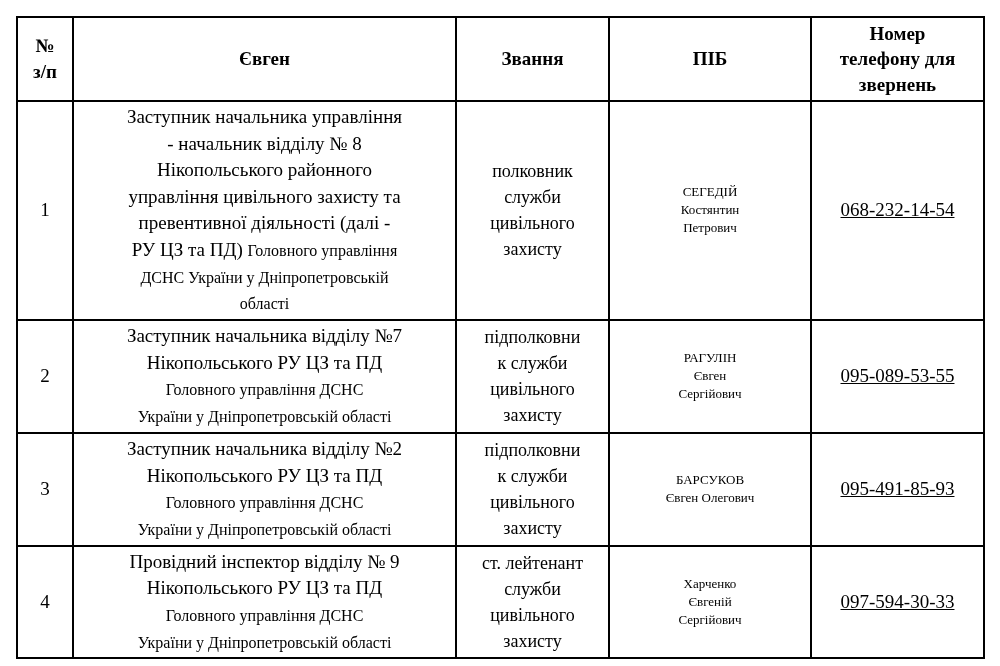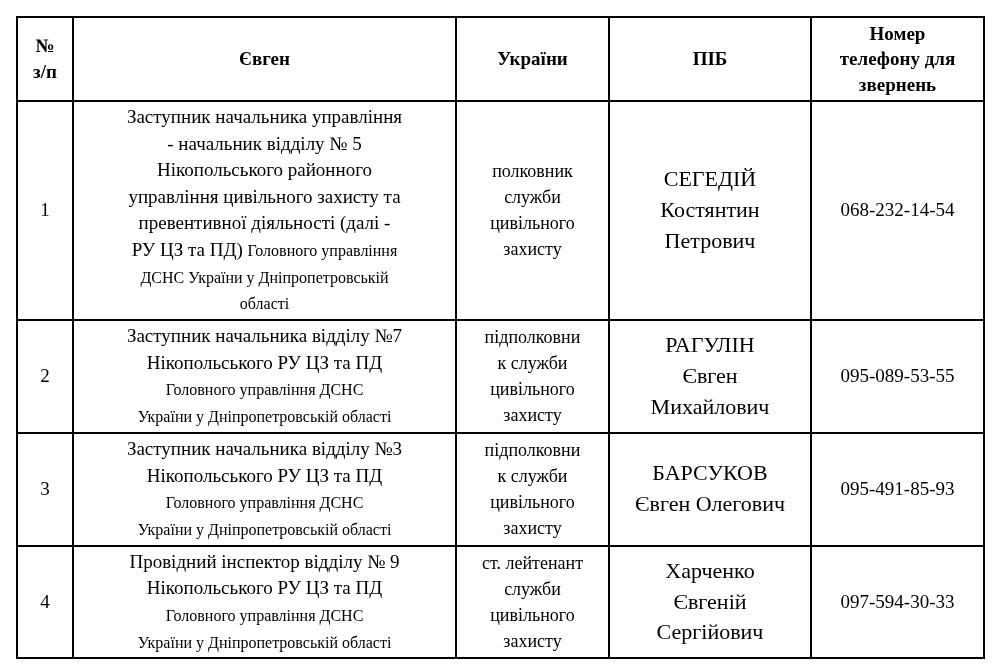--- a/index.html
+++ b/index.html
@@ -38,52 +38,52 @@
 
   th.hdr {
     font-weight: bold;
     font-size: 19px;
     line-height: 1.35;
   }
   td.cell-num   { font-size: 19px; }
   td.cell-pos   { font-size: 19px; line-height: 1.4; padding: 2px 4px; }
   td.cell-pos .pos-sub { font-size: 16px; }
   td.cell-rank  { font-size: 18px; line-height: 1.45; padding: 2px 4px; margin-left: 42px; }
-  td.cell-name  { font-size: 22px; line-height: 1.4; }
-  td.cell-phone { font-size: 19px; }
+  td.cell-name  { font-size: 13px; line-height: 1.4; }
+  td.cell-phone { font-size: 19px; text-decoration: underline; }
 </style>
 </head>
 <body>
 
 <div class="page">
   <table class="contacts">
     <colgroup>
       <col style="width:56px">
       <col style="width:383px">
       <col style="width:153px">
       <col style="width:202px">
       <col style="width:173px">
     </colgroup>
     <thead>
       <tr class="r-header">
         <th class="hdr">№
 з/п</th>
         <th class="hdr">Євген</th>
-        <th class="hdr">України</th>
+        <th class="hdr">Звання</th>
         <th class="hdr">ПІБ</th>
         <th class="hdr">Номер
 телефону для
 звернень</th>
       </tr>
     </thead>
     <tbody>
       <tr class="r-1">
         <td class="cell-num">1</td>
         <td class="cell-pos"><span class="pos-main">Заступник начальника управління
-- начальник відділу № 5
+- начальник відділу № 8
 Нікопольського районного
 управління цивільного захисту та
 превентивної діяльності (далі -
 РУ ЦЗ та ПД) </span><span class="pos-sub">Головного управління
 ДСНС України у Дніпропетровській
 області</span></td>
         <td class="cell-rank">полковник
 служби
 цивільного
 захисту</td>
@@ -97,26 +97,26 @@
         <td class="cell-pos"><span class="pos-main">Заступник начальника відділу №7
 Нікопольського РУ ЦЗ та ПД
 </span><span class="pos-sub">Головного управління ДСНС
 України у Дніпропетровській області</span></td>
         <td class="cell-rank">підполковни
 к служби
 цивільного
 захисту</td>
         <td class="cell-name">РАГУЛІН
 Євген
-Михайлович</td>
+Сергійович</td>
         <td class="cell-phone">095-089-53-55</td>
       </tr>
       <tr class="r-3">
         <td class="cell-num">3</td>
-        <td class="cell-pos"><span class="pos-main">Заступник начальника відділу №3
+        <td class="cell-pos"><span class="pos-main">Заступник начальника відділу №2
 Нікопольського РУ ЦЗ та ПД
 </span><span class="pos-sub">Головного управління ДСНС
 України у Дніпропетровській області</span></td>
         <td class="cell-rank">підполковни
 к служби
 цивільного
 захисту</td>
         <td class="cell-name">БАРСУКОВ
 Євген Олегович</td>
         <td class="cell-phone">095-491-85-93</td>

